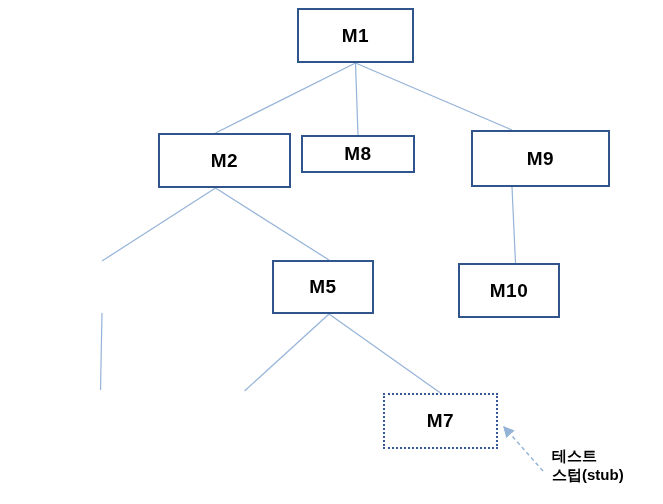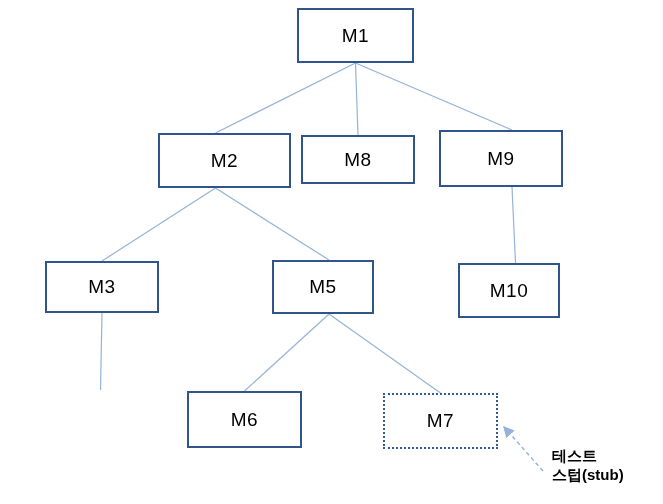--- a/index.html
+++ b/index.html
@@ -24,20 +24,21 @@
     pointer-events: none;
   }
   .box {
     position: absolute;
     box-sizing: border-box;
     border: 2.5px solid #30548C;
     background: #ffffff;
     display: flex;
     align-items: center;
     justify-content: center;
+    font-weight: bold;
   }
   .box.dotted {
     border: 2px dotted #36599B;
     text-align: right;
   }
   .box .lbl {
     font-size: 19px;
     color: #000000;
     letter-spacing: 0.5px;
   }
@@ -76,44 +77,38 @@
     </svg>
 
   <div class="box" style="left:297px;top:8px;width:117px;height:55px">
     <span class="lbl">M1</span>
   </div>
 
   <div class="box" style="left:158px;top:133px;width:133px;height:55px">
     <span class="lbl">M2</span>
   </div>
 
-  <div class="box" style="left:301px;top:135px;width:114px;height:49px">
+  <div class="box" style="left:301px;top:135px;width:114px;height:38px">
     <span class="lbl">M8</span>
   </div>
 
-  <div class="box" style="left:439px;top:130px;width:124px;height:57px">
+  <div class="box" style="left:471px;top:130px;width:139px;height:57px">
     <span class="lbl">M9</span>
   </div>
 
-  <div class="box" style="left:45px;top:261px;width:114px;height:52px">
-    <span class="lbl">M3</span>
-  </div>
 
   <div class="box" style="left:272px;top:260px;width:102px;height:54px">
     <span class="lbl">M5</span>
   </div>
 
   <div class="box" style="left:458px;top:263px;width:102px;height:55px">
     <span class="lbl">M10</span>
   </div>
 
 
-  <div class="box" style="left:187px;top:391px;width:115px;height:57px">
-    <span class="lbl">M6</span>
-  </div>
 
   <div class="box dotted" style="left:383px;top:393px;width:115px;height:56px">
     <span class="lbl">M7</span>
   </div>
 
   <div class="stub-note">
     <div>테스트</div>
     <div>스텁(stub)</div>
   </div>
 

